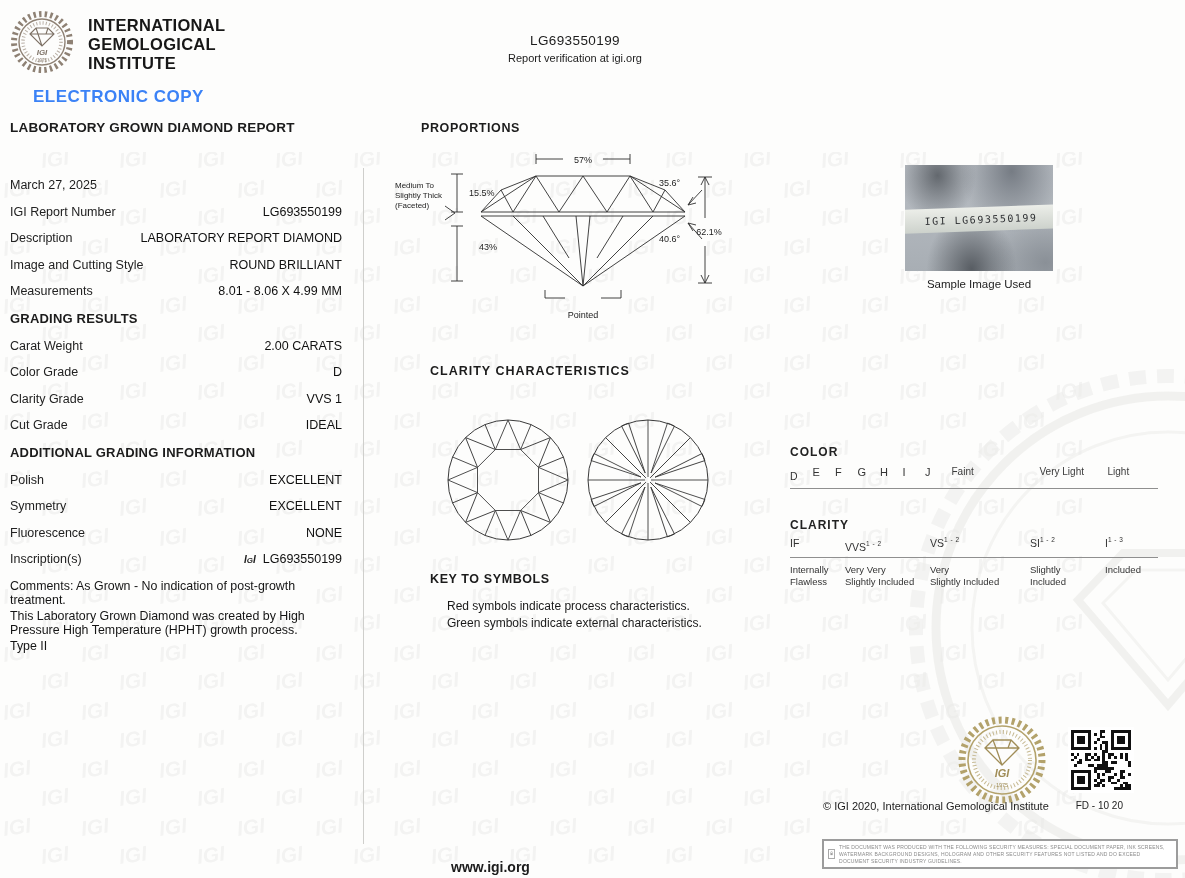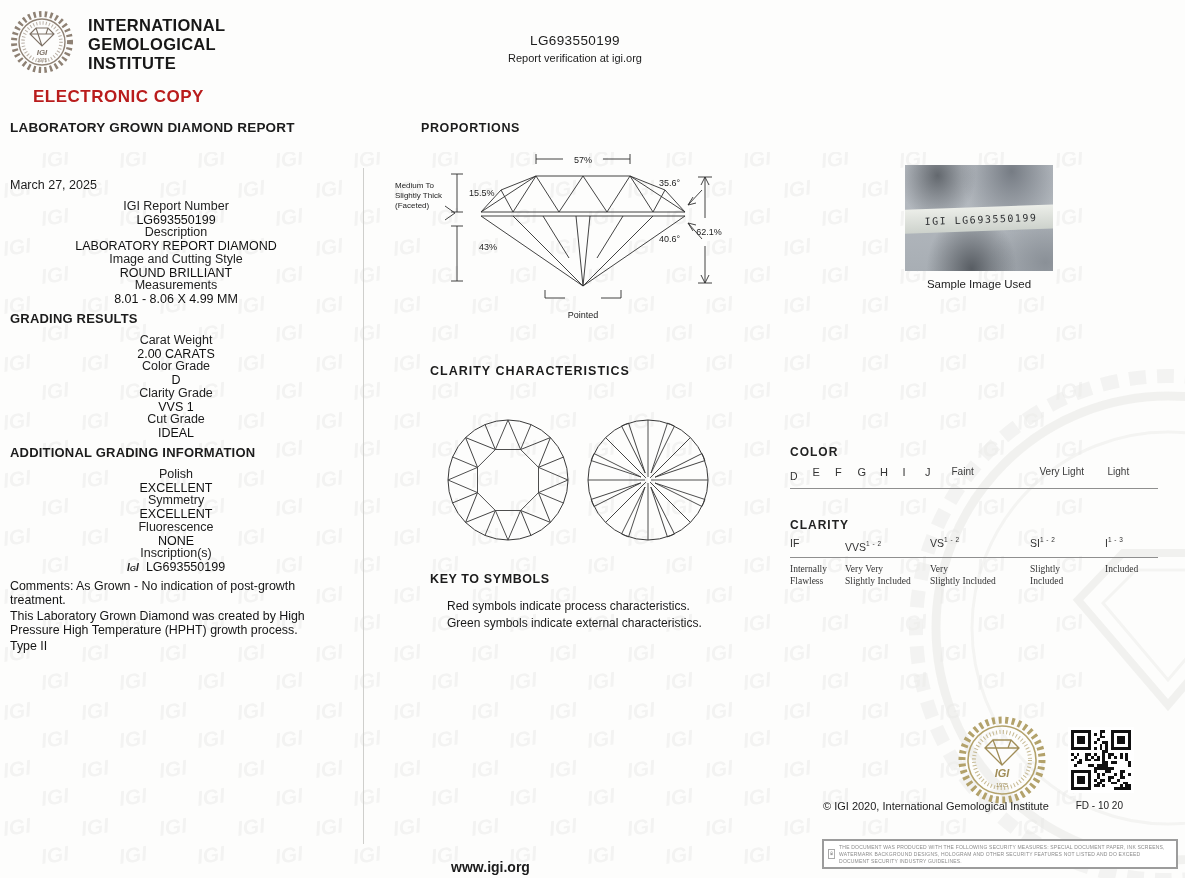--- a/index.html
+++ b/index.html
@@ -4,28 +4,28 @@
 <style>
   html,body{margin:0;padding:0;background:#e9e9e9;}
   .page{position:relative;width:1185px;height:878px;background:#fdfdfc;overflow:hidden;
         font-family:"Liberation Sans",sans-serif;color:#1c1c1c;}
   .abs{position:absolute;}
   
   .wm-layer{position:absolute;left:0;top:0;z-index:0;pointer-events:none;}
   .content{position:relative;z-index:1;}
   
   .org-name{font-size:16.5px;font-weight:bold;line-height:19px;letter-spacing:.3px;color:#171717;}
-  .electronic{font-size:17px;font-weight:bold;color:#b91c1c;letter-spacing:.5px;}
+  .electronic{font-size:17px;font-weight:bold;color:#3b82f6;letter-spacing:.5px;}
   .report-title{font-size:13.5px;font-weight:bold;letter-spacing:.2px;}
   .center-head{text-align:center;}
   .rep-num{font-size:13.5px;letter-spacing:.4px;}
   .verify{font-size:11px;margin-top:4px;}
   
   .leftcol{left:10px;top:172px;width:332px;}
-  .row{display:flex;justify-content:space-between;align-items:center;height:26.5px;font-size:12.5px;flex-direction:column;}
+  .row{display:flex;justify-content:space-between;align-items:center;height:26.5px;font-size:12.5px;}
   .row .lab{color:#222;}
   .row .val{color:#101010;text-align:right;}
   .sec-head{font-size:13px;font-weight:bold;height:28px;display:flex;align-items:center;letter-spacing:.2px;}
   .date{height:26.5px;display:flex;align-items:center;font-size:12.5px;}
   .comments{font-size:12.4px;line-height:14.5px;margin-top:6px;color:#151515;}
   .comments div{margin:0 0 1px 0;}
   .insc-val{display:flex;align-items:center;gap:3px;}
   .divider{left:363px;top:168px;width:1px;height:676px;background:#cfcfcc;}
   
   .mid-head{font-size:12.5px;font-weight:bold;letter-spacing:.6px;}
@@ -298,21 +298,21 @@
 
     <div class="abs scale-head" style="left:790px;top:518px;">CLARITY</div>
     <div class="cl-grid abs" style="top:536px;">
       <span class="cl-code"><span>IF</span><sup></sup></span>
       <span class="cl-code lowered"><span>VVS</span><sup>1 - 2</sup></span>
       <span class="cl-code"><span>VS</span><sup>1 - 2</sup></span>
       <span class="cl-code"><span>SI</span><sup>1 - 2</sup></span>
       <span class="cl-code"><span>I</span><sup>1 - 3</sup></span>
     </div>
     <div class="abs scale-line" style="left:790px;top:557px;width:368px;"></div>
-    <div class="cl-grid abs" style="top:564px;font-family:Liberation Serif, serif;">
+    <div class="cl-grid abs" style="top:564px;">
       <span class="cl-desc">Internally
 Flawless</span>
       <span class="cl-desc">Very Very
 Slightly Included</span>
       <span class="cl-desc">Very
 Slightly Included</span>
       <span class="cl-desc">Slightly
 Included</span>
       <span class="cl-desc">Included</span>
     </div>

